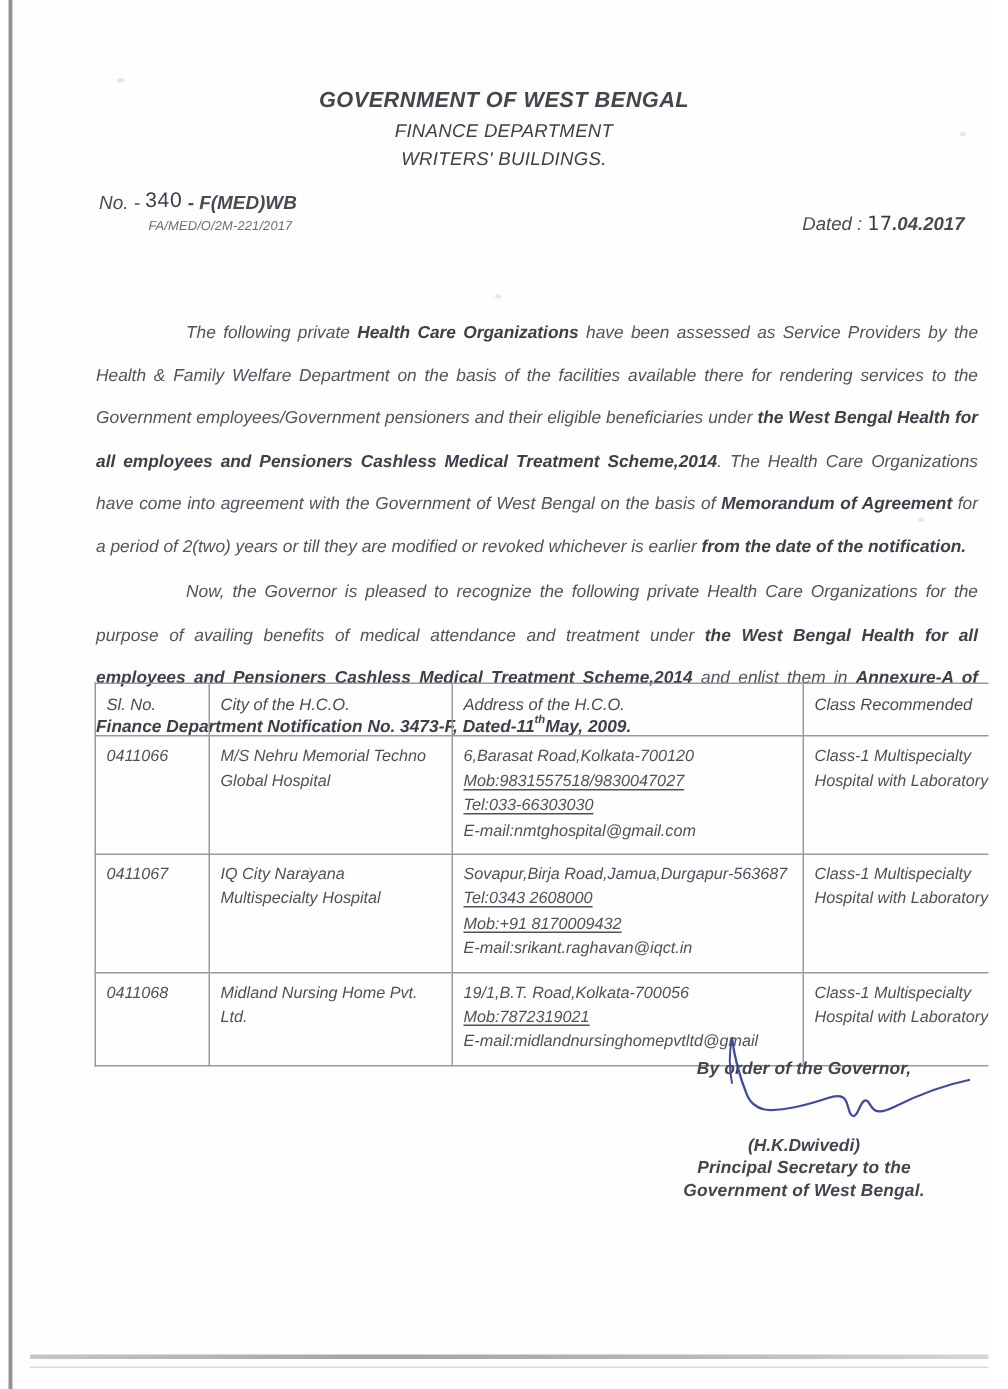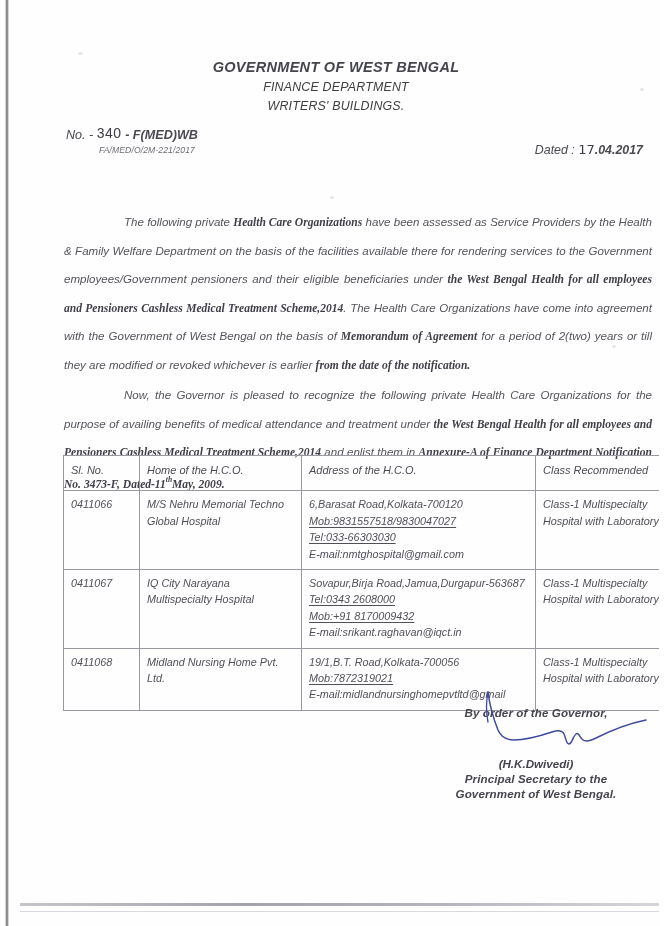--- a/index.html
+++ b/index.html
@@ -147,21 +147,20 @@
     line-height: 28.5px;
     color: #53535c;
     text-align: justify;
     text-justify: inter-word;
     margin: 0 0 2px 0;
   }
   .para .ind { display: inline-block; width: 60px; }
   .para b {
     font-weight: bold;
     color: #3f3f49;
-    font-family: Liberation Serif, serif;
   }
   .para sup { font-size: 7.5px; }
   .para2 { margin-top: 2px; }
 
   
   .tbl-wrap {
     position: absolute;
     left: 63px; top: 455px;
     width: 576px;
   }
@@ -280,21 +279,21 @@
     <p class="para"><span class="ind"></span><span>The following private </span><b>Health Care Organizations</b><span> have been assessed as Service Providers by the Health &amp; Family Welfare Department on the basis of the facilities available there for rendering services  to the Government employees/Government pensioners and their eligible  beneficiaries under </span><b>the West Bengal Health for all employees and Pensioners Cashless Medical Treatment Scheme,2014</b><span>. The Health Care Organizations have come into agreement with the Government of West Bengal on the basis of </span><b>Memorandum of Agreement</b><span> for a period of 2(two) years or till they are modified or revoked whichever is earlier </span><b>from the date of the notification.</b></p>
 
     <p class="para para2"><span class="ind"></span><span>Now, the Governor is pleased to recognize the following private Health Care Organizations for the purpose of availing benefits of medical attendance and treatment under </span><b>the West Bengal Health for all employees and Pensioners Cashless Medical Treatment Scheme,2014</b><span> and enlist them in </span><b>Annexure-A of Finance Department Notification No. 3473-F, Dated-11</b><b><sup>th</sup></b><b>May, 2009.</b></p>
   </div>
 
   <div class="tbl-wrap">
     <table class="hco">
       <thead>
         <tr>
           <th class="c-sl">Sl. No.</th>
-          <th class="c-name">Home of the  H.C.O.</th>
+          <th class="c-name">City of the  H.C.O.</th>
           <th class="c-addr">Address of the H.C.O.</th>
           <th class="c-class">Class Recommended</th>
         </tr>
       </thead>
       <tbody id="hco-body">
           <tr>
             <td class="c-sl">0411066</td>
             <td class="c-name">M/S Nehru Memorial Techno Global Hospital</td>
             <td class="c-addr">
               <span class="addr-line">6,Barasat Road,Kolkata-700120</span>

